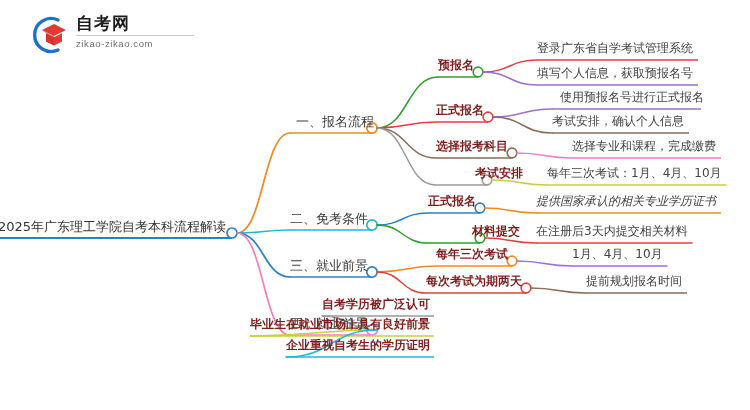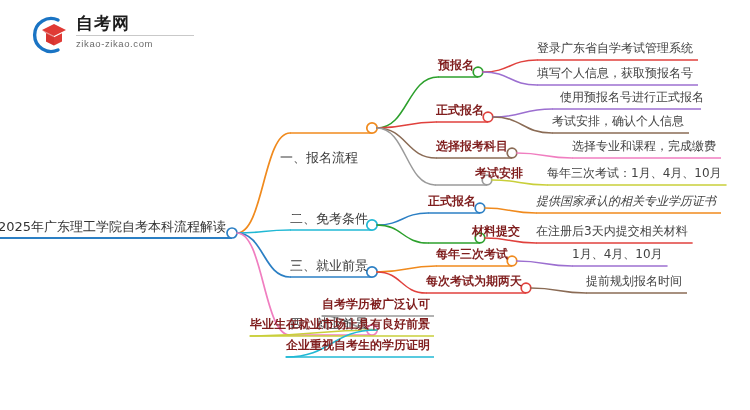--- a/index.html
+++ b/index.html
@@ -176,21 +176,21 @@
       <line x1="322" y1="316" x2="434" y2="316" stroke="#9a9a9a" stroke-width="1.5"></line>
       <path d="M377,330 C349.5,330 349.5,316 322,316" fill="none" stroke="#9a9a9a" stroke-width="1.5" stroke-linecap="round"></path>
       <line x1="250" y1="336" x2="434" y2="336" stroke="#c9cf3a" stroke-width="1.5"></line>
       <path d="M377,330 C313.5,330 313.5,336 250,336" fill="none" stroke="#c9cf3a" stroke-width="1.5" stroke-linecap="round"></path>
       <line x1="286" y1="357" x2="434" y2="357" stroke="#20b8d4" stroke-width="1.5"></line>
       <path d="M377,330 C331.5,330 331.5,357 286,357" fill="none" stroke="#20b8d4" stroke-width="1.5" stroke-linecap="round"></path>
     </svg>
 
   <div id="labels">
       <div class="node root" style="left: -2.09375px; top: 220px;">2025年广东理工学院自考本科流程解读</div>
-      <div class="node l1" style="left: 280px; top: 115px; margin-top: 36px;">一、报名流程</div>
+      <div class="node l1" style="left: 296px; top: 115px;">一、报名流程</div>
       <div class="node l2" style="left: 438px; top: 59px;">预报名</div>
       <div class="node l3" style="left: 537px; top: 42px;">登录广东省自学考试管理系统</div>
       <div class="node l3" style="left: 537px; top: 67px;">填写个人信息，获取预报名号</div>
       <div class="node l2" style="left: 436px; top: 104px;">正式报名</div>
       <div class="node l3" style="left: 552px; top: 91px; margin-left: 8px;">使用预报名号进行正式报名</div>
       <div class="node l3" style="left: 552px; top: 115px;">考试安排，确认个人信息</div>
       <div class="node l2" style="left: 436px; top: 140px;">选择报考科目</div>
       <div class="node l3" style="left: 572px; top: 140px;">选择专业和课程，完成缴费</div>
       <div class="node l2" style="left: 435px; top: 167px; margin-left: 40px;">考试安排</div>
       <div class="node l3" style="left: 547px; top: 167px;">每年三次考试：1月、4月、10月</div>

